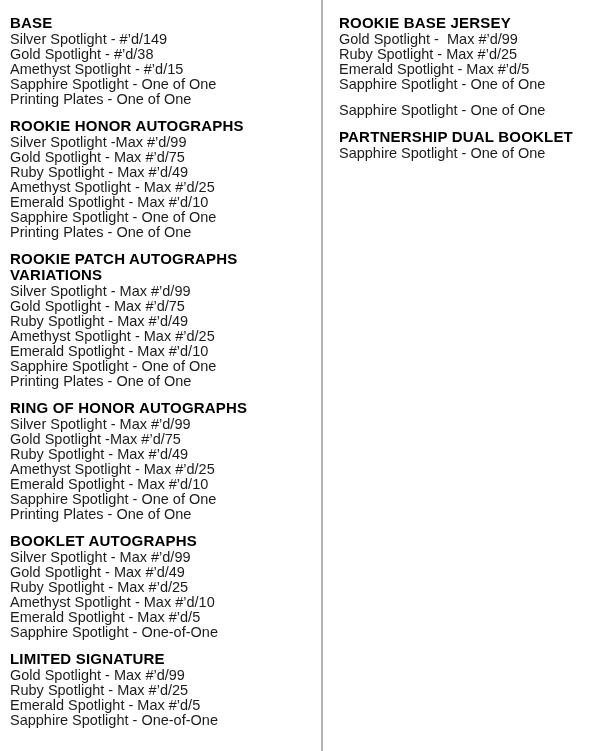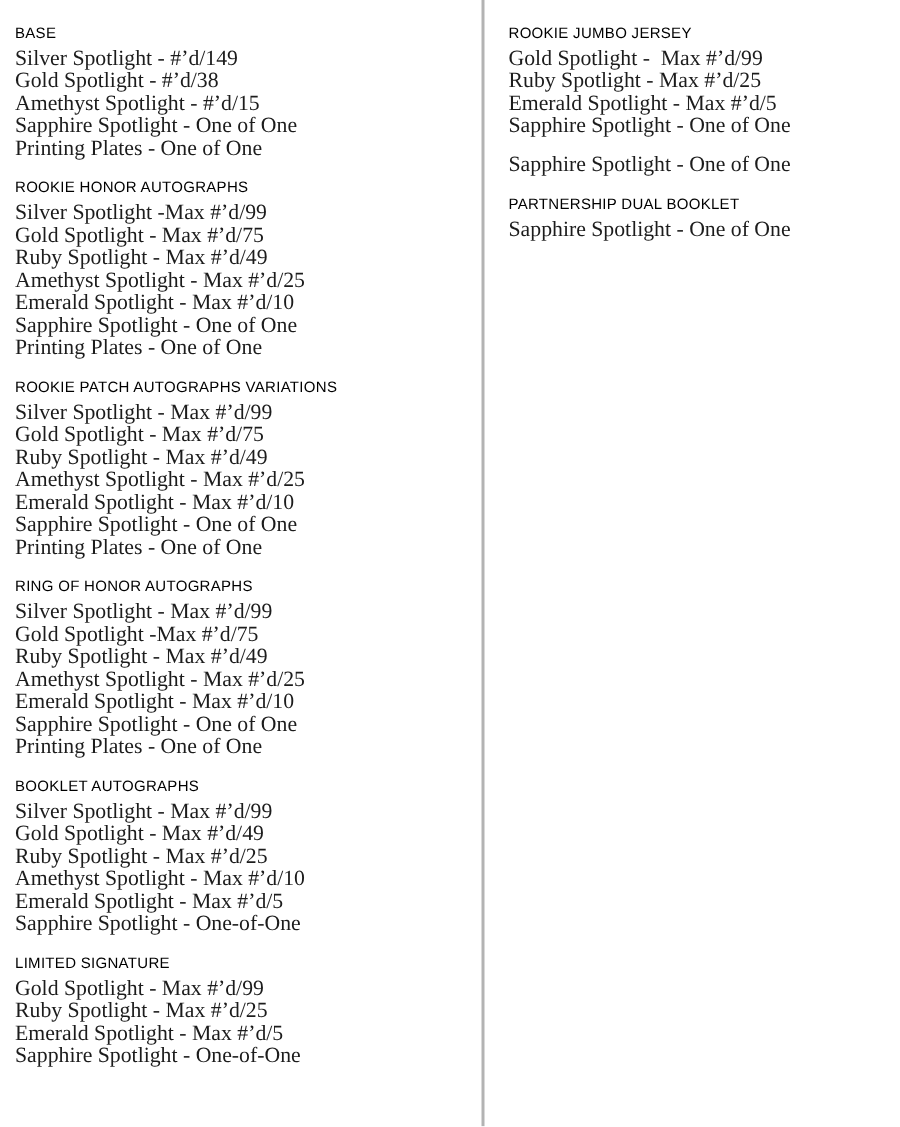--- a/index.html
+++ b/index.html
@@ -38,28 +38,28 @@
     width: 2px;
     height: 751px;
     background: var(--divider, #b3b3b3);
   }
   .card-section {
     margin: 0 0 11px 0;
   }
   .sec-title {
     margin: 0 0 1px 0;
     font-family: "Liberation Sans", sans-serif;
-    font-weight: normal;
-    font-size: 10px;
+    font-weight: bold;
+    font-size: 15px;
     line-height: 16px;
     letter-spacing: 0.2px;
     color: var(--heading, #000000);
   }
   .sec-line {
-    font-family: Liberation Serif, serif;
+    font-family: Liberation Sans, sans-serif;
     font-size: 14.5px;
     line-height: 15px;
     color: var(--body-text, #1c1c1c);
     white-space: pre-wrap;
   }
 </style>
 </head>
 <body>
 
 <div class="page" style="--bg: #ffffff; --heading: #000000; --body-text: #1c1c1c; --divider: #b3b3b3;">
@@ -132,21 +132,21 @@
     <div>
             <div class="sec-line">Gold Spotlight - Max #’d/99</div>
             <div class="sec-line">Ruby Spotlight - Max #’d/25</div>
             <div class="sec-line">Emerald Spotlight - Max #’d/5</div>
             <div class="sec-line">Sapphire Spotlight - One-of-One</div>
           </div>
   </section>
 </div>
     <div class="col col-right">
   <section class="card-section">
-    <h2 class="sec-title">ROOKIE JUMBO JERSEY</h2>
+    <h2 class="sec-title">ROOKIE BASE JERSEY</h2>
     <div>
             <div class="sec-line">Gold Spotlight -  Max #’d/99</div>
             <div class="sec-line">Ruby Spotlight - Max #’d/25</div>
             <div class="sec-line">Emerald Spotlight - Max #’d/5</div>
             <div class="sec-line">Sapphire Spotlight - One of One</div>
           </div>
   </section>
 
   <section class="card-section">
     <div>

